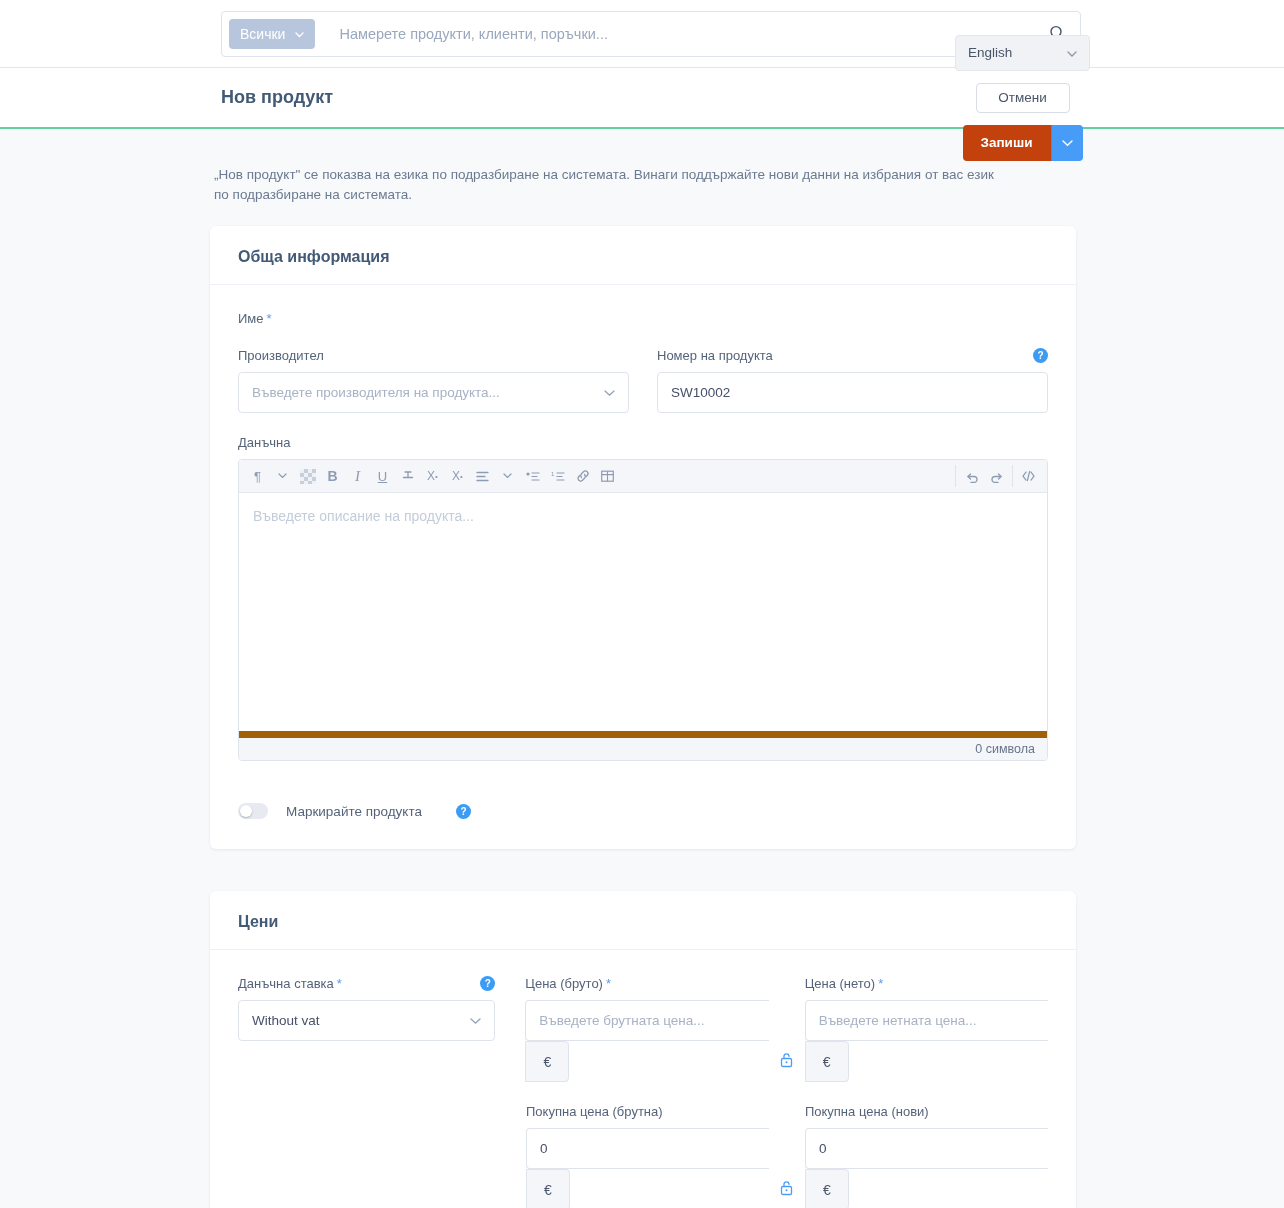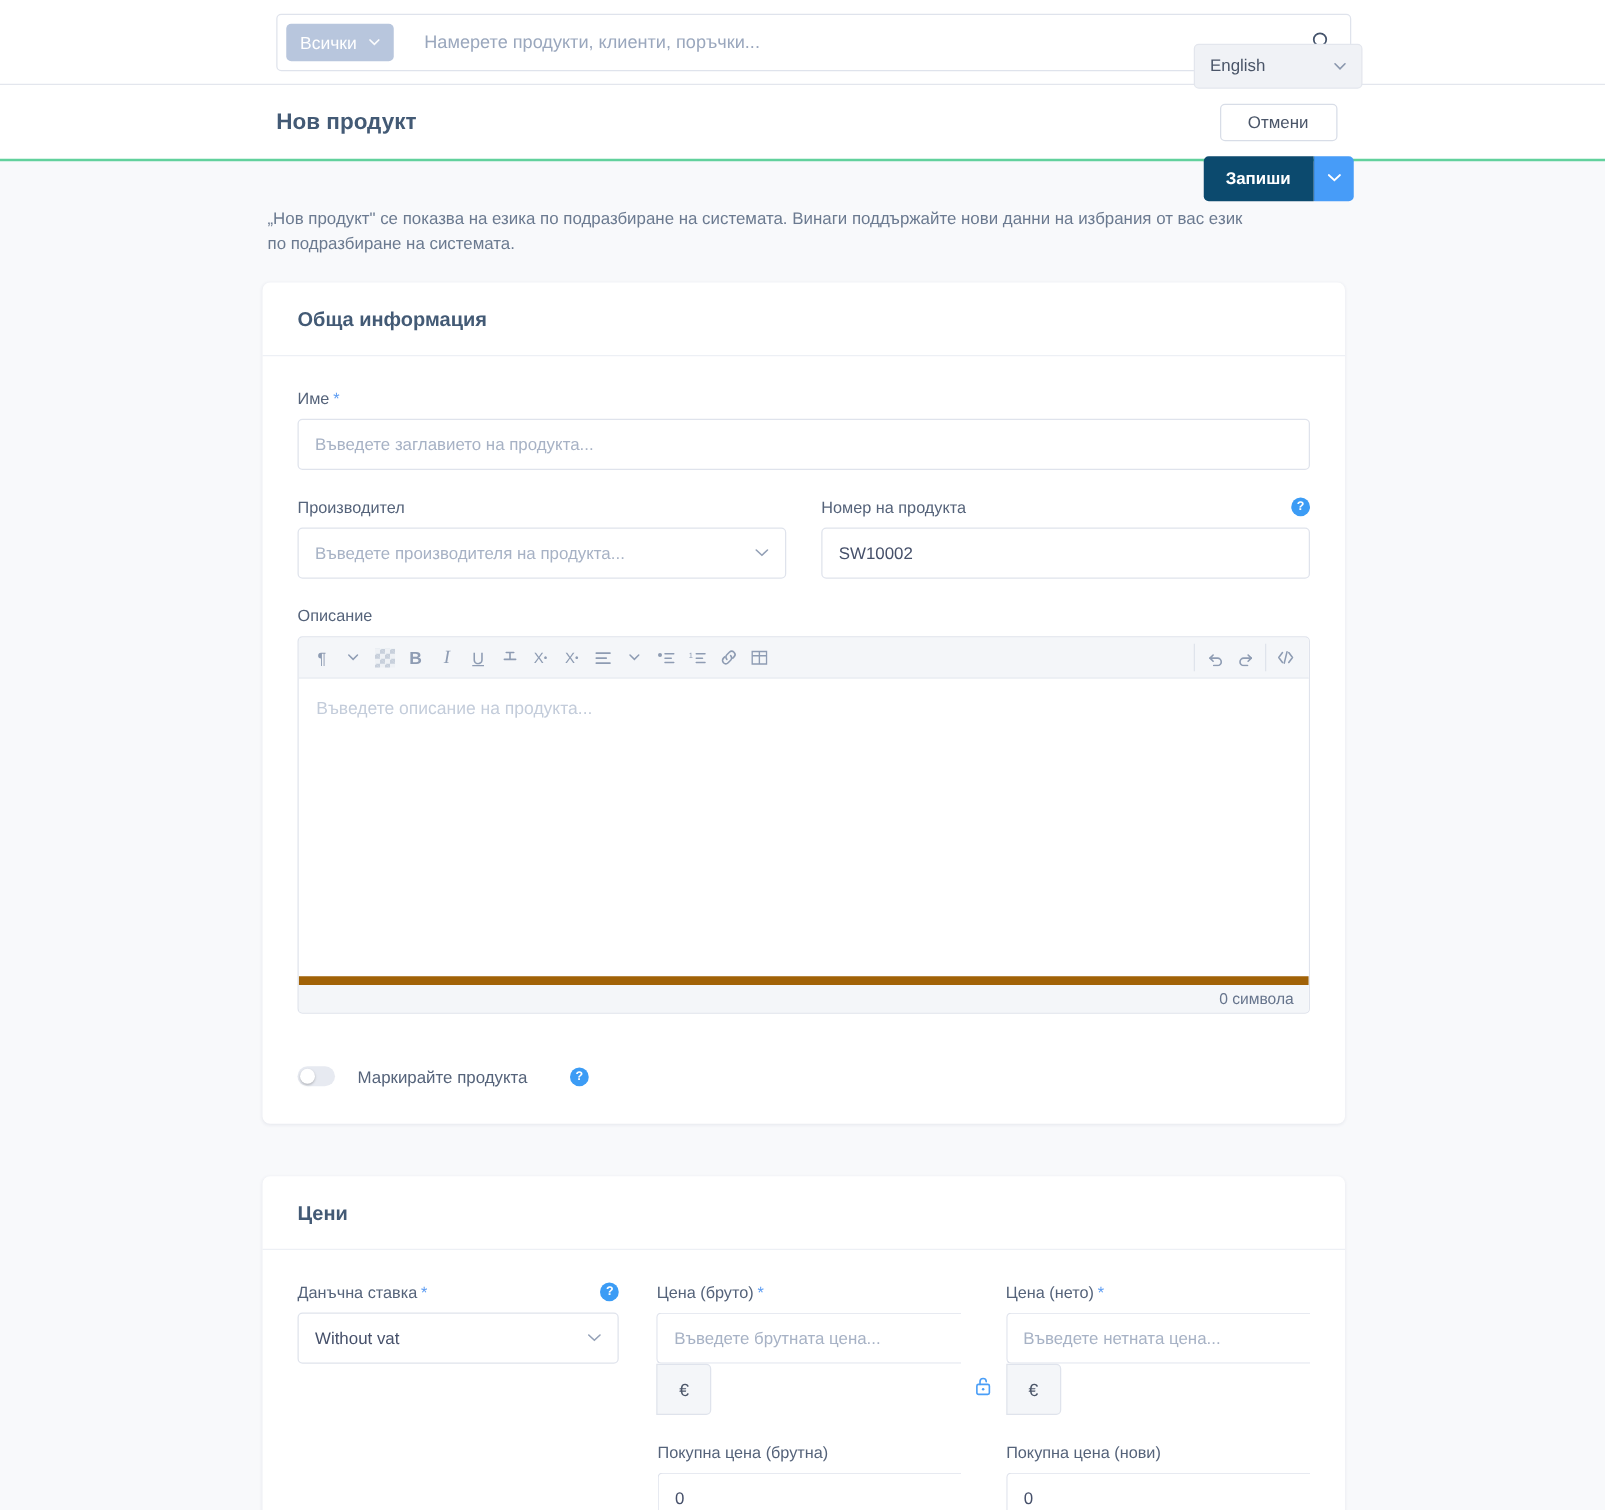--- a/index.html
+++ b/index.html
@@ -92,21 +92,21 @@
     border: 1px solid #d8dde7;
     border-radius: 4px;
     font-size: 13.5px;
     color: #4a5568;
     cursor: pointer;
     font-family: "Liberation Sans", sans-serif;
   }
   .btn-save-group { display: flex; }
   .btn-save {
     height: 36px; width: 88px;
-    background: #0c4a6e;
+    background: #c2410c;
     color: #ffffff;
     border: none;
     border-radius: 4px 0 0 4px;
     font-size: 13.5px;
     font-weight: bold;
     cursor: pointer;
     font-family: "Liberation Sans", sans-serif;
   }
   .btn-save-caret {
     height: 36px; width: 32px;
@@ -350,21 +350,20 @@
 
   <div class="card">
     <div class="card-head">Обща информация</div>
     <div class="card-body">
 
       <div>
         <div class="field-label">
           <span>Име</span>
           <span class="req">*</span>
         </div>
-        <input class="input" placeholder="Въведете заглавието на продукта..." style="">
       </div>
 
       <div class="row2">
         <div class="col">
           <div class="field-label">Производител</div>
           <div class="select-box">
             <span class="val ph">Въведете производителя на продукта...</span>
             <span class="chev">
               <svg width="11" height="7" viewBox="0 0 11 7">
                   <path d="M1 1l4.5 4.2L10 1" stroke="#93a0b6" stroke-width="1.3" fill="none" stroke-linecap="round"></path>
@@ -375,21 +374,21 @@
         <div class="col">
           <div class="field-label">
             <span>Номер на продукта</span>
             <span class="help-icon">?</span>
           </div>
           <input class="input" value="SW10002" style="">
         </div>
       </div>
 
       <div class="editor-wrap">
-        <div class="field-label">Описание</div>
+        <div class="field-label">Данъчна</div>
         <div class="rte">
           <div class="rte-toolbar">
             <div class="tb-btn">¶</div>
             <div class="tb-btn">
               <svg width="9" height="6" viewBox="0 0 9 6">
                   <path d="M1 1l3.5 3.5L8 1" stroke="#8e9cb3" stroke-width="1.2" fill="none" stroke-linecap="round"></path>
                 </svg>
             </div>
             <div class="tb-btn">
                 <span class="swatch"></span>

